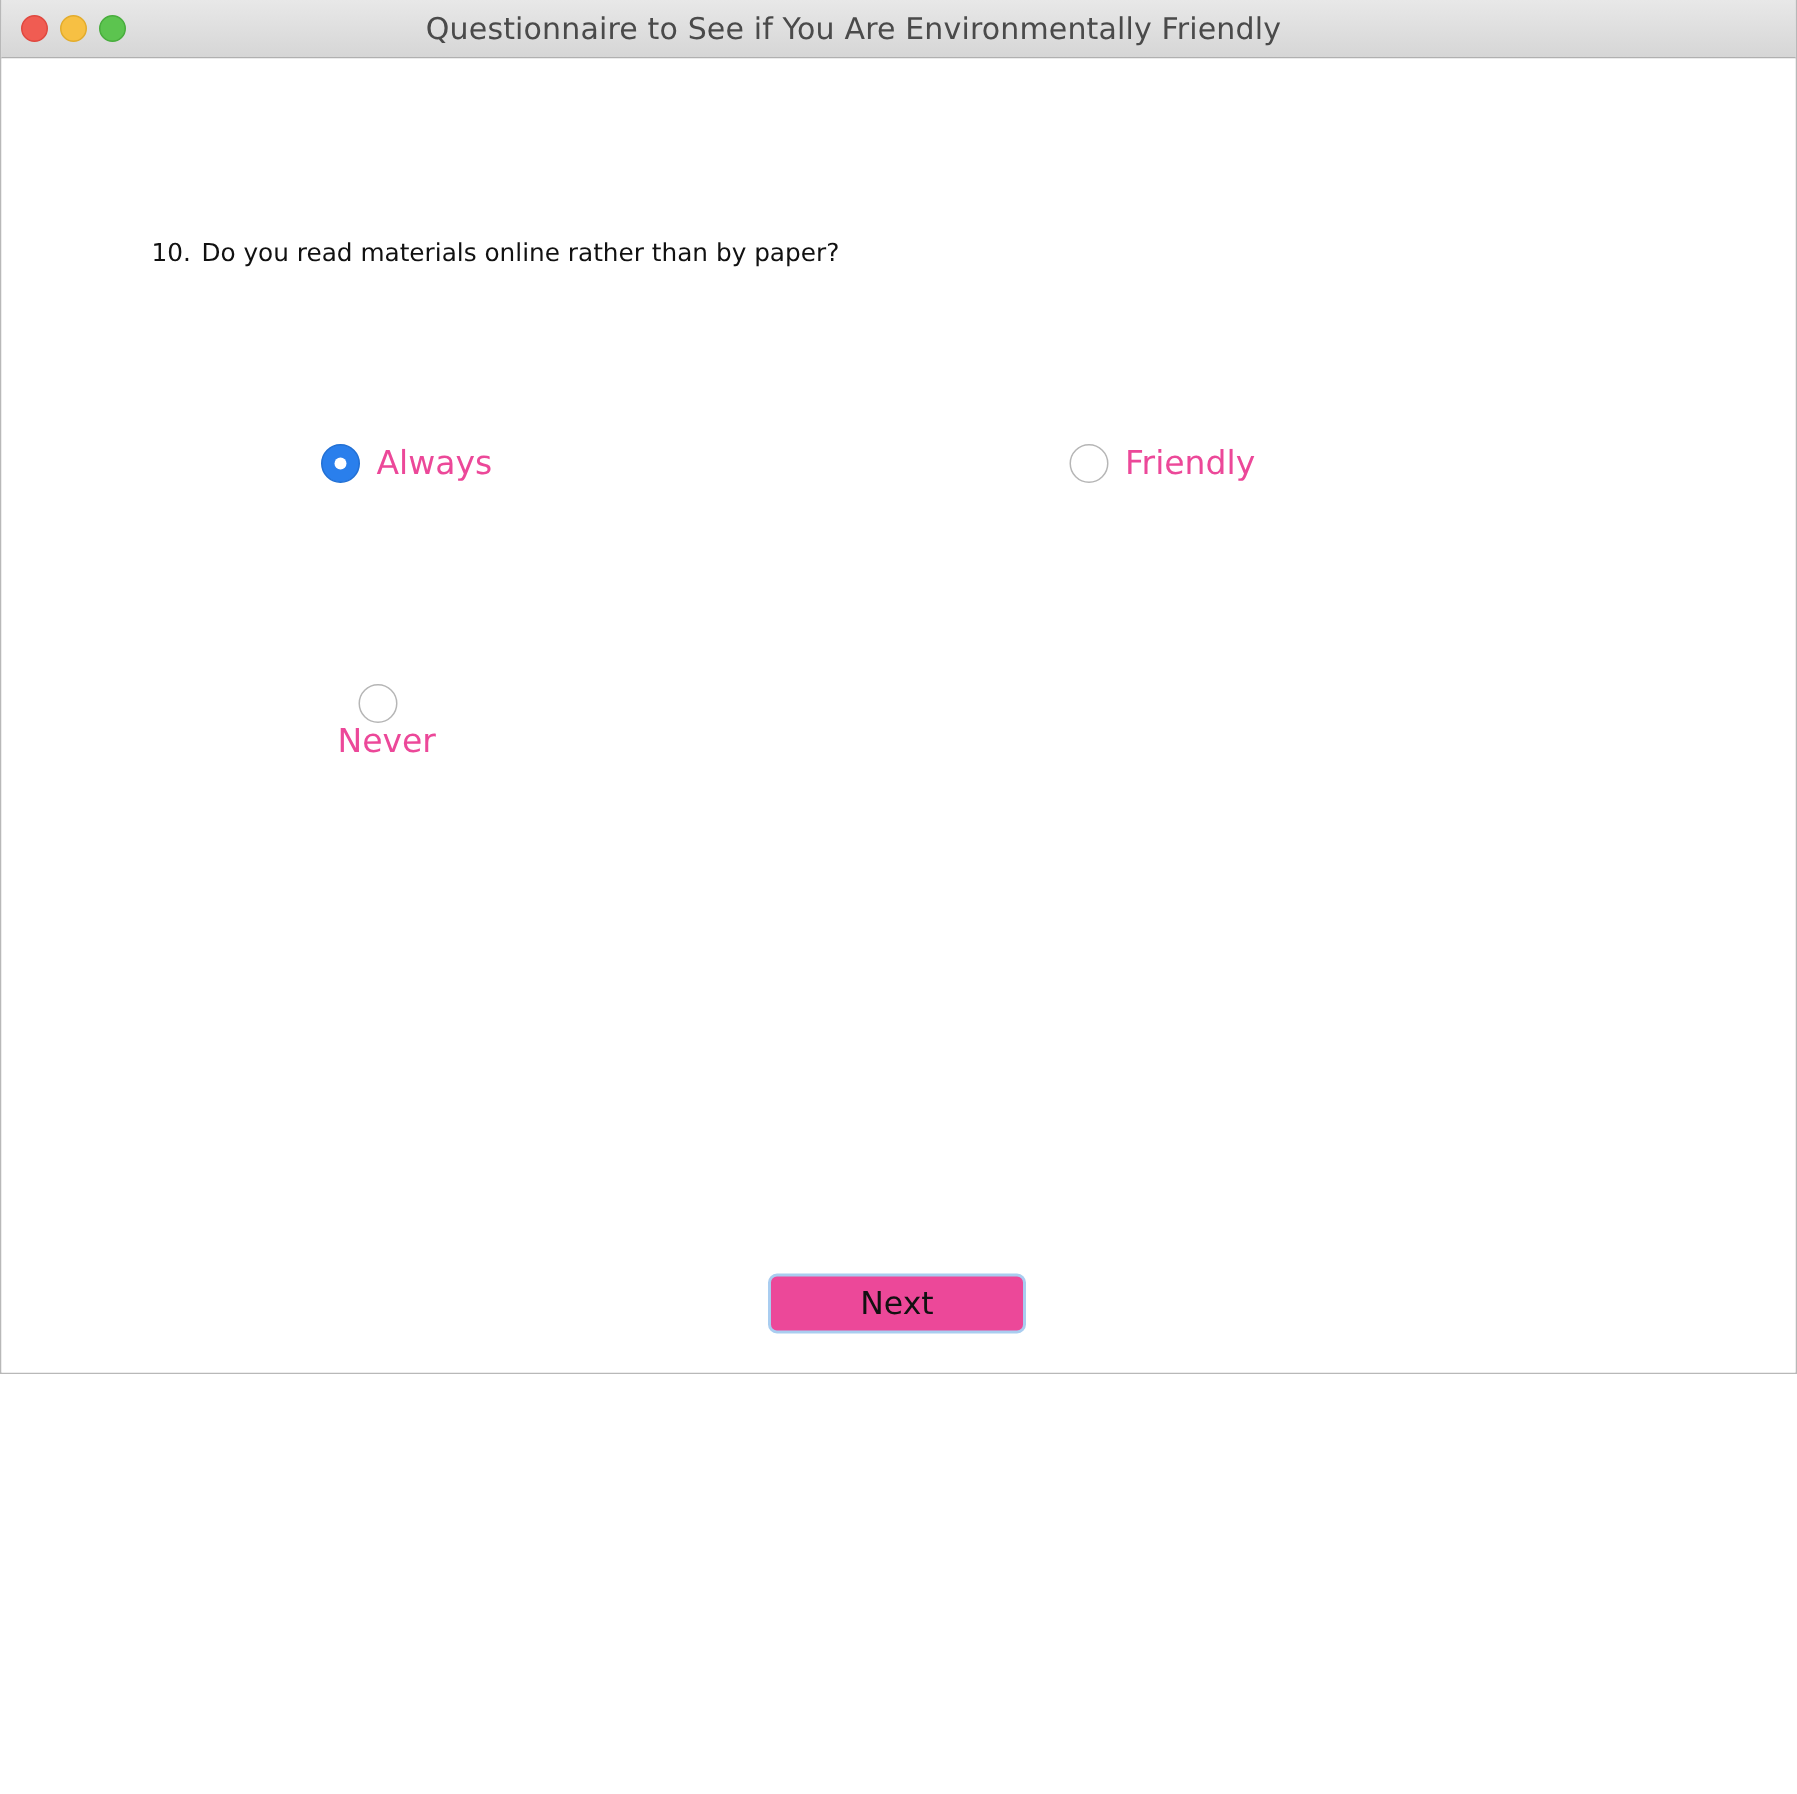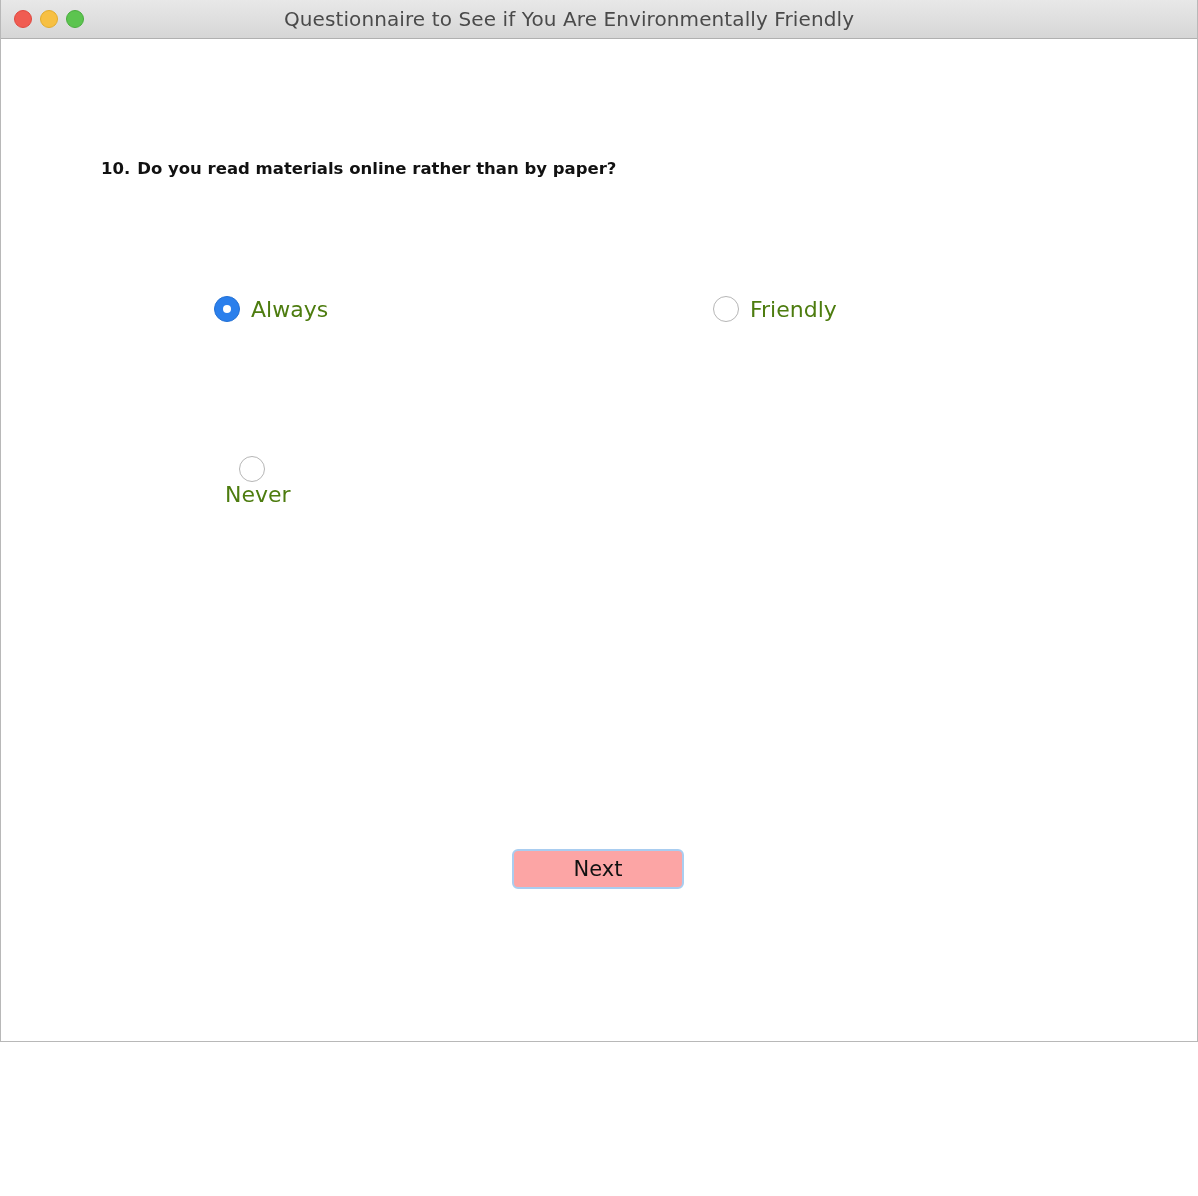--- a/index.html
+++ b/index.html
@@ -10,21 +10,21 @@
     width: 1198px;
     height: 1196px;
     background: #ffffff;
     font-family: "DejaVu Sans", sans-serif;
     overflow: hidden;
   }
 
   .window {
     position: relative;
     width: 1198px;
-    height: 1042px;
+    height: 916px;
     background: #ffffff;
     box-sizing: border-box;
     border-left: 1px solid #b8b8b8;
     border-right: 1px solid #b8b8b8;
     border-bottom: 1px solid #b8b8b8;
   }
 
   
   .titlebar {
     position: relative;
@@ -70,21 +70,21 @@
     background: #ffffff;
   }
 
   .question {
     position: absolute;
     left: 100px;
     top: 120px;
     display: flex;
     align-items: baseline;
     font-size: 16.5px;
-    font-weight: bold;
+    font-weight: normal;
     color: #111111;
     white-space: nowrap;
   }
   .question .q-number {
     margin-right: 7px;
   }
 
   .options {
     position: absolute;
     left: 0;
@@ -120,35 +120,35 @@
     border-radius: 50%;
     background: #ffffff;
     display: none;
   }
   .option.selected .radio .dot {
     display: block;
   }
   .option .opt-label {
     margin-left: 11px;
     font-size: 22px;
-    color: #4d7c0f;
+    color: #ec4899;
     white-space: nowrap;
   }
 
   .opt-always    { left: 213px; top: 257px; }
   .opt-sometimes { left: 712px; top: 257px; }
   .opt-never     { left: 213px; top: 417px; flex-direction: column; }
 
   .next-button {
     position: absolute;
     left: 511px;
     top: 810px;
     width: 172px;
     height: 40px;
-    background: #fca5a5;
+    background: #ec4899;
     border: 2px solid #a9cdf0;
     border-radius: 6px;
     font-family: "DejaVu Sans", sans-serif;
     font-size: 21px;
     color: #111111;
     display: flex;
     align-items: center;
     justify-content: center;
     box-sizing: border-box;
     cursor: default;

